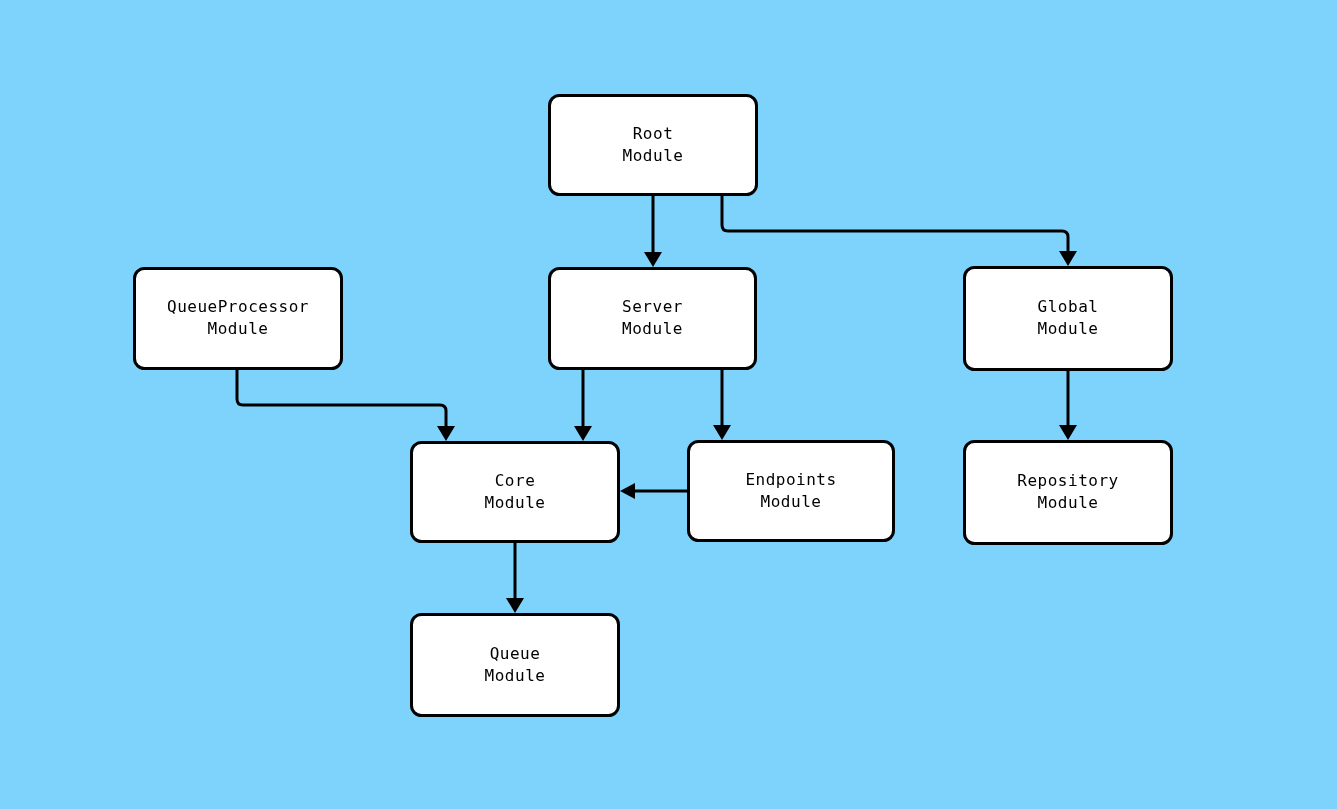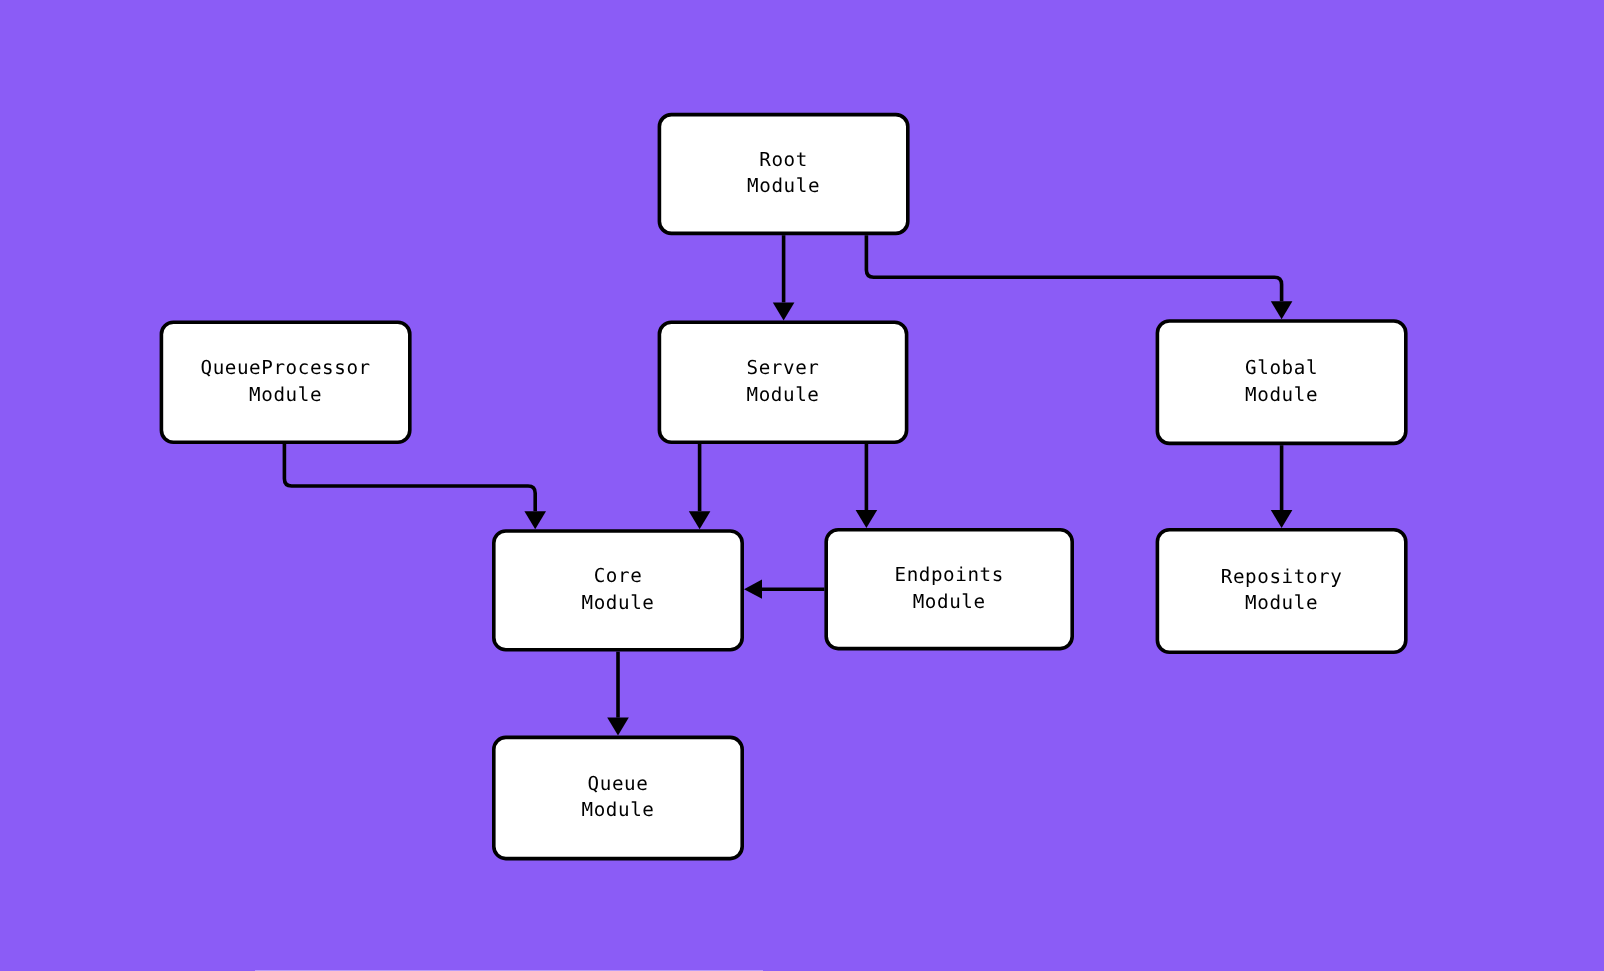--- a/index.html
+++ b/index.html
@@ -11,21 +11,21 @@
   body {
     width: 1337px;
     height: 809px;
     font-family: "DejaVu Sans Mono", "Liberation Mono", monospace;
     overflow: hidden;
   }
   #diagram-root {
     position: relative;
     width: 1337px;
     height: 809px;
-    background: #8b5cf6;
+    background: #7dd3fc;
   }
   #diagram-svg {
     position: absolute;
     top: 0;
     left: 0;
     width: 1337px;
     height: 809px;
     display: block;
   }
   .node-box {

